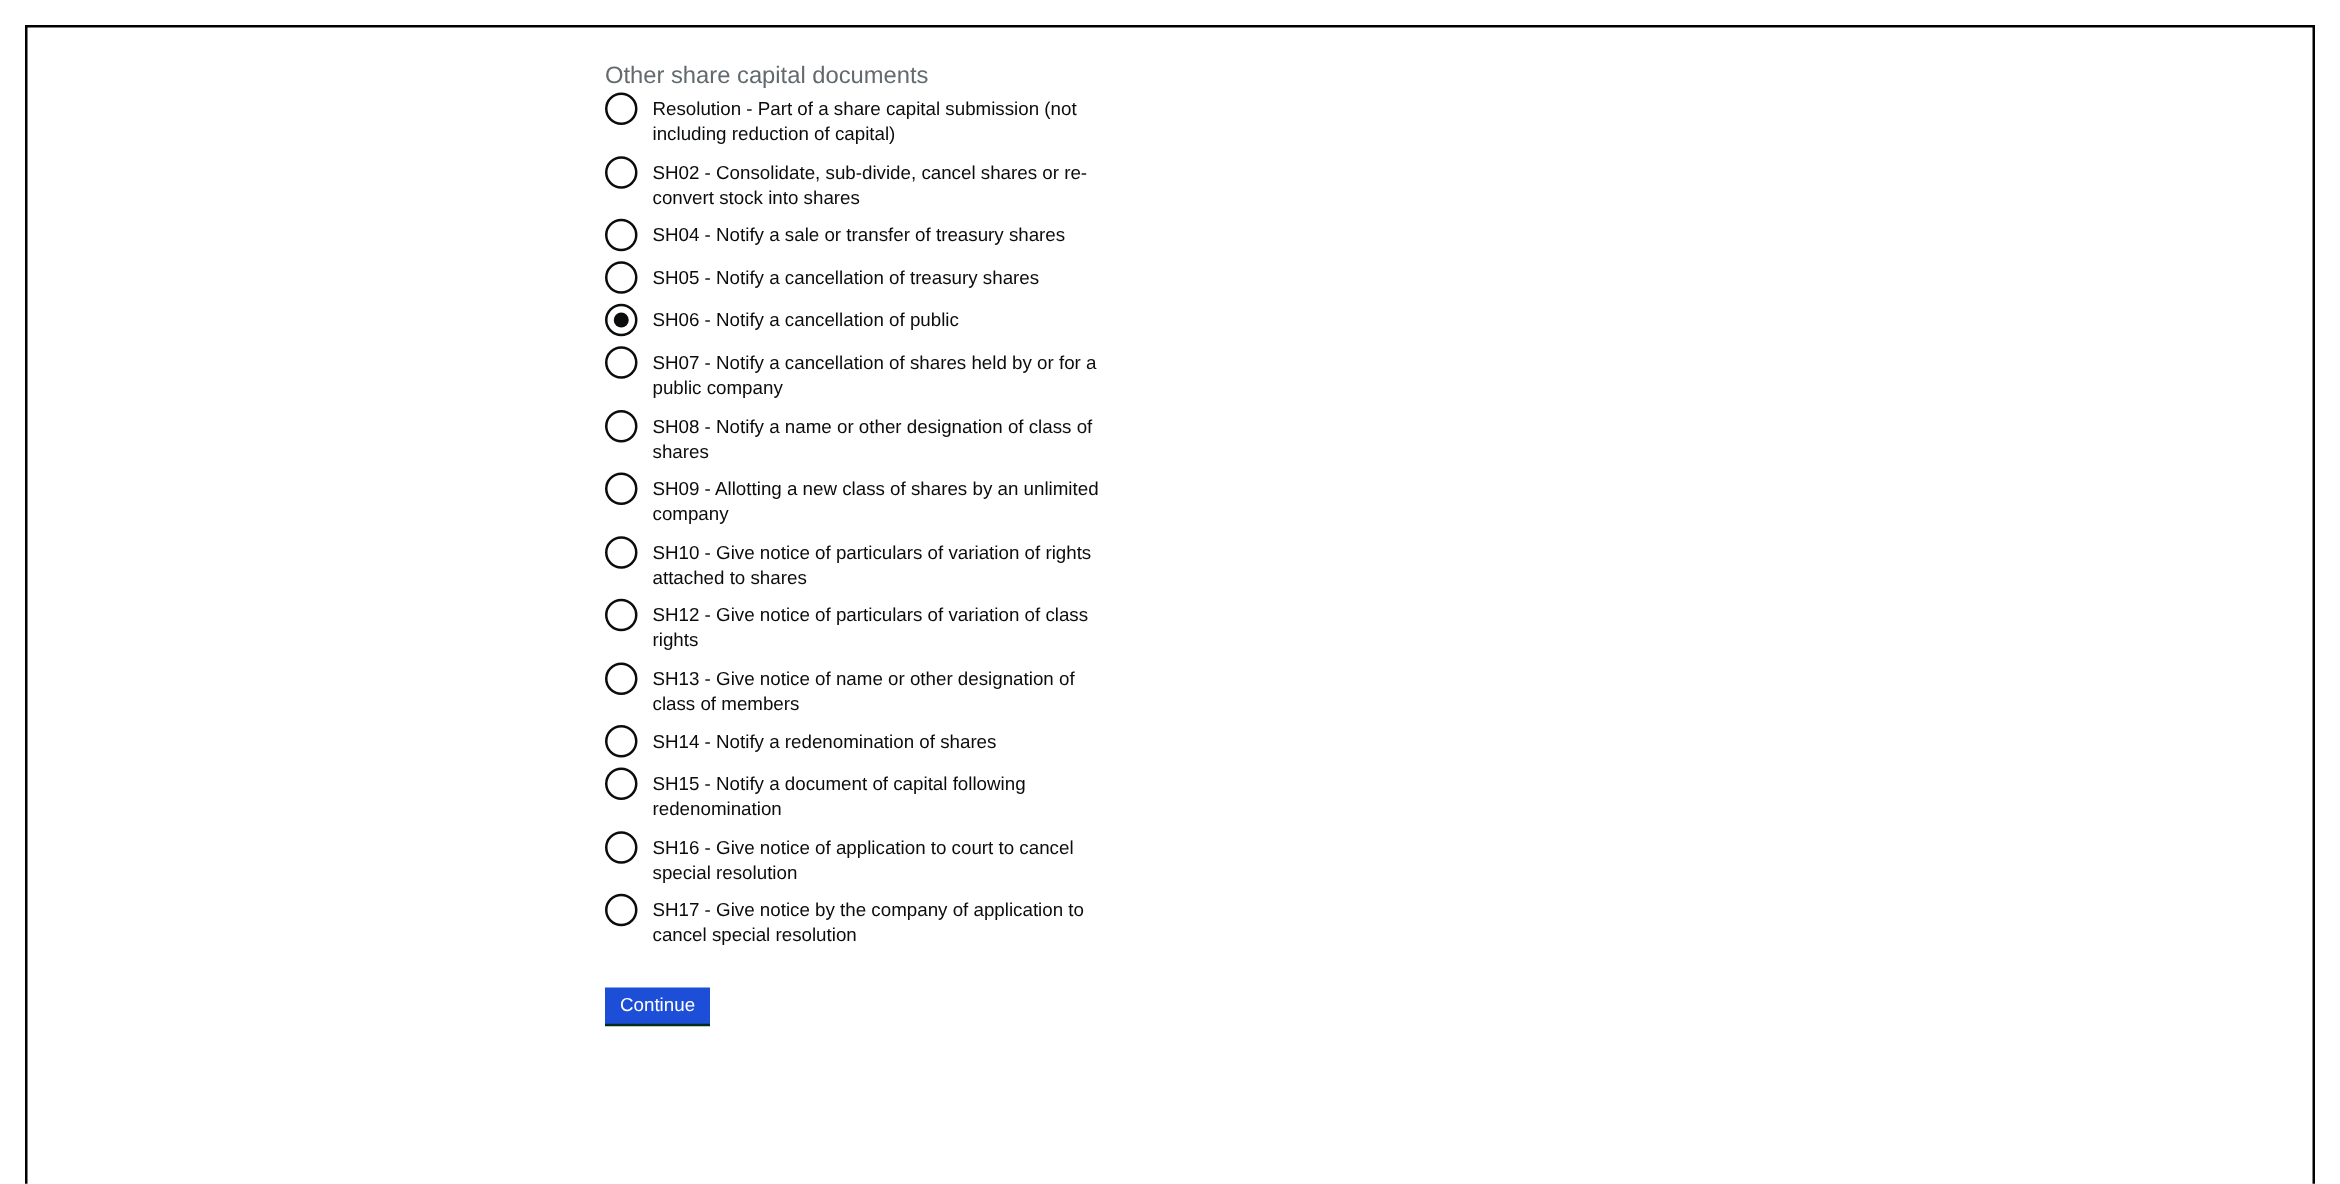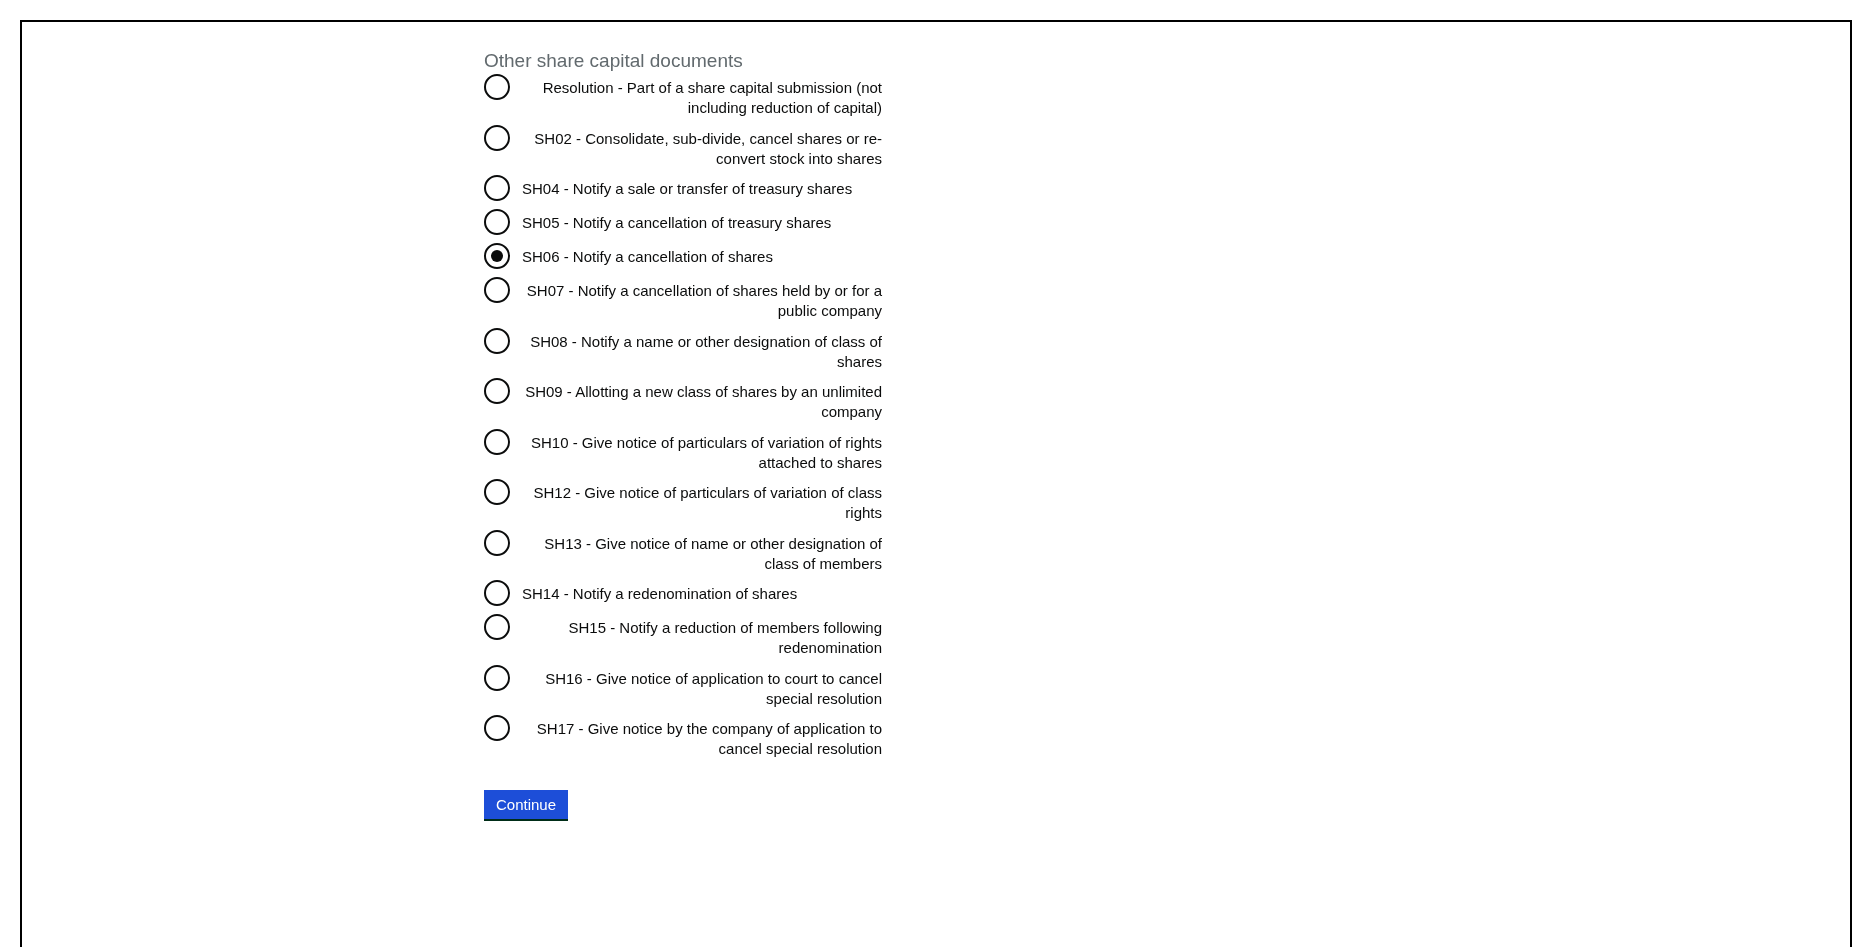--- a/index.html
+++ b/index.html
@@ -36,21 +36,20 @@
     font-weight: 700;
     margin: 0 0 18px 0;
     color: #0b0c0c;
   }
   .radios { }
   .radio-item {
     display: flex;
     align-items: flex-start;
     margin-bottom: 6px;
     min-height: 28px;
-    text-align: right;
   }
   .radio {
     width: 26px;
     height: 26px;
     border: 2px solid #0b0c0c;
     border-radius: 50%;
     flex: 0 0 26px;
     margin-right: 12px;
     position: relative;
     background: #fff;
@@ -100,21 +99,21 @@
         <div class="radio-item">
           <span class="radio"></span>
           <span class="radio-label">SH04 - Notify a sale or transfer of treasury shares</span>
         </div>
         <div class="radio-item">
           <span class="radio"></span>
           <span class="radio-label">SH05 - Notify a cancellation of treasury shares</span>
         </div>
         <div class="radio-item">
           <span class="radio selected"></span>
-          <span class="radio-label">SH06 - Notify a cancellation of shares</span>
+          <span class="radio-label">SH06 - Notify a cancellation of public</span>
         </div>
         <div class="radio-item">
           <span class="radio"></span>
           <span class="radio-label">SH07 - Notify a cancellation of shares held by or for a public company</span>
         </div>
         <div class="radio-item">
           <span class="radio"></span>
           <span class="radio-label">SH08 - Notify a name or other designation of class of shares</span>
         </div>
         <div class="radio-item">
@@ -132,21 +131,21 @@
         <div class="radio-item">
           <span class="radio"></span>
           <span class="radio-label">SH13 - Give notice of name or other designation of class of members</span>
         </div>
         <div class="radio-item">
           <span class="radio"></span>
           <span class="radio-label">SH14 - Notify a redenomination of shares</span>
         </div>
         <div class="radio-item">
           <span class="radio"></span>
-          <span class="radio-label">SH15 - Notify a reduction of members following redenomination</span>
+          <span class="radio-label">SH15 - Notify a document of capital following redenomination</span>
         </div>
         <div class="radio-item">
           <span class="radio"></span>
           <span class="radio-label">SH16 - Give notice of application to court to cancel special resolution</span>
         </div>
         <div class="radio-item">
           <span class="radio"></span>
           <span class="radio-label">SH17 - Give notice by the company of application to cancel special resolution</span>
         </div>
       </div>

